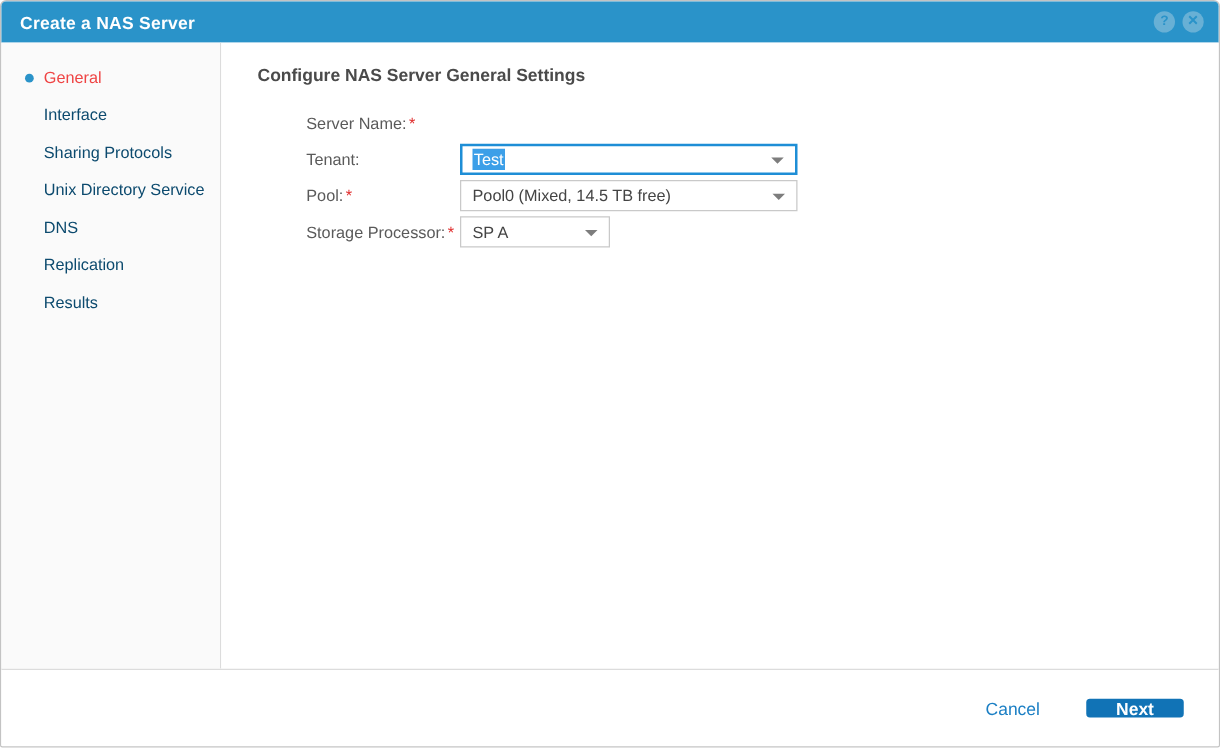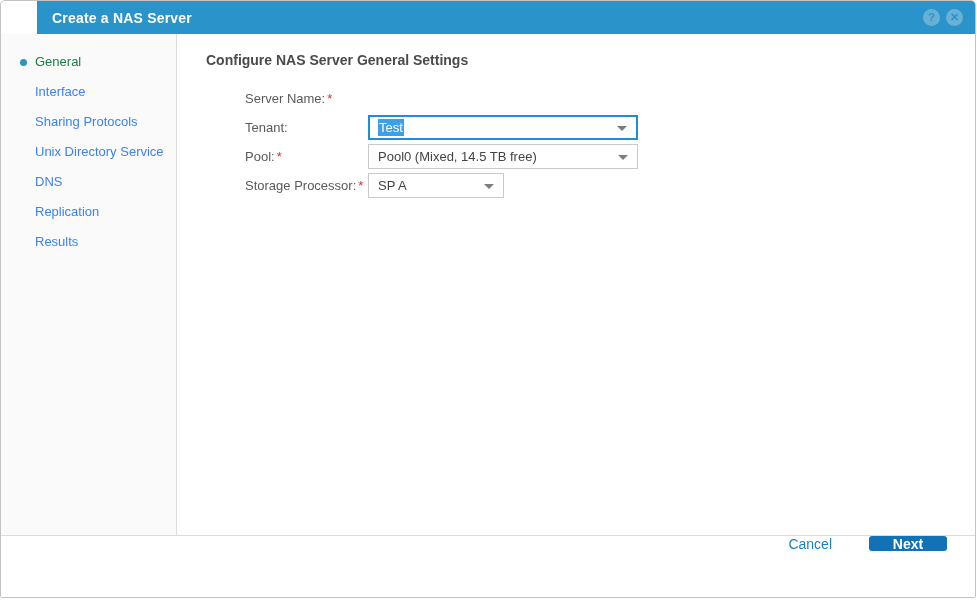--- a/index.html
+++ b/index.html
@@ -16,21 +16,20 @@
     background: #ffffff;
     overflow: hidden;
     display: flex; flex-direction: column;
   }
   
   .titlebar {
     height: 33px; flex: 0 0 33px;
     background: #2a93c9;
     display: flex; align-items: center;
     padding: 0 12px 0 15px;
-    margin-left: 36px;
   }
   .titlebar .title {
     color: #ffffff; font-size: 14px; font-weight: bold;
     letter-spacing: .2px;
   }
   .titlebar .spacer { flex: 1; }
   .tb-icon {
     width: 17px; height: 17px; border-radius: 50%;
     background: #68b0d5;
     color: #2a93c9;
@@ -43,24 +42,24 @@
   .sidebar {
     width: 176px; flex: 0 0 176px;
     background: #fafafa;
     border-right: 1px solid #dcdcdc;
     padding-top: 13px;
   }
   .nav-item {
     position: relative;
     height: 30px; line-height: 30px;
     padding-left: 34px;
-    font-size: 13px; color: #3b82f6;
+    font-size: 13px; color: #0c4a6e;
     cursor: pointer;
   }
-  .nav-item.active { color: #15803d; }
+  .nav-item.active { color: #ef4444; }
   .nav-item .dot {
     display: none;
     position: absolute; left: 19px; top: 12px;
     width: 7px; height: 7px; border-radius: 50%;
     background: #2a93c9;
   }
   .nav-item.active .dot { display: block; }
   
   .content {
     flex: 1; background: #ffffff;
@@ -95,39 +94,39 @@
     background: #ffffff;
     display: flex; align-items: center;
     padding: 0 24px 0 9px;
     font-size: 13px; color: #444444;
     cursor: pointer;
   }
   .select.focused {
     border: 2px solid #1e8ed6;
     padding: 0 23px 0 8px;
   }
-  .select.narrow { width: 136px; }
+  .select.narrow { width: 120px; }
   .select .chevron {
     position: absolute; right: 9px; top: 50%;
     margin-top: -2px;
     width: 0; height: 0;
     border-left: 5px solid transparent;
     border-right: 5px solid transparent;
     border-top: 5px solid #7d7d7d;
   }
   .sel-highlight {
     background: #3c9fe8; color: #ffffff;
     padding: 1px 1px;
   }
   
   .footer {
     flex: 0 0 62px;
     border-top: 1px solid #dcdcdc;
     background: #ffffff;
-    display: flex; align-items: flex-start; justify-content: flex-end;
+    display: flex; align-items: center; justify-content: flex-end;
     padding-right: 28px;
   }
   .cancel-link {
     color: #1b7fc4; font-size: 14px;
     margin-right: 37px; cursor: pointer;
   }
   .next-btn {
     width: 78px; height: 15px;
     background: #1173b6; color: #ffffff;
     border: none; border-radius: 3px;

